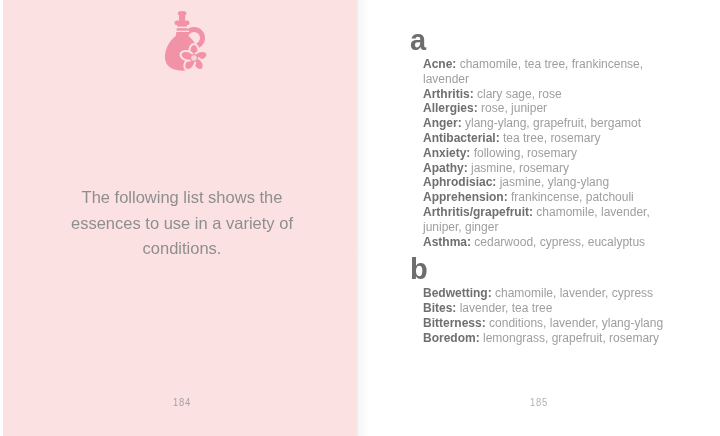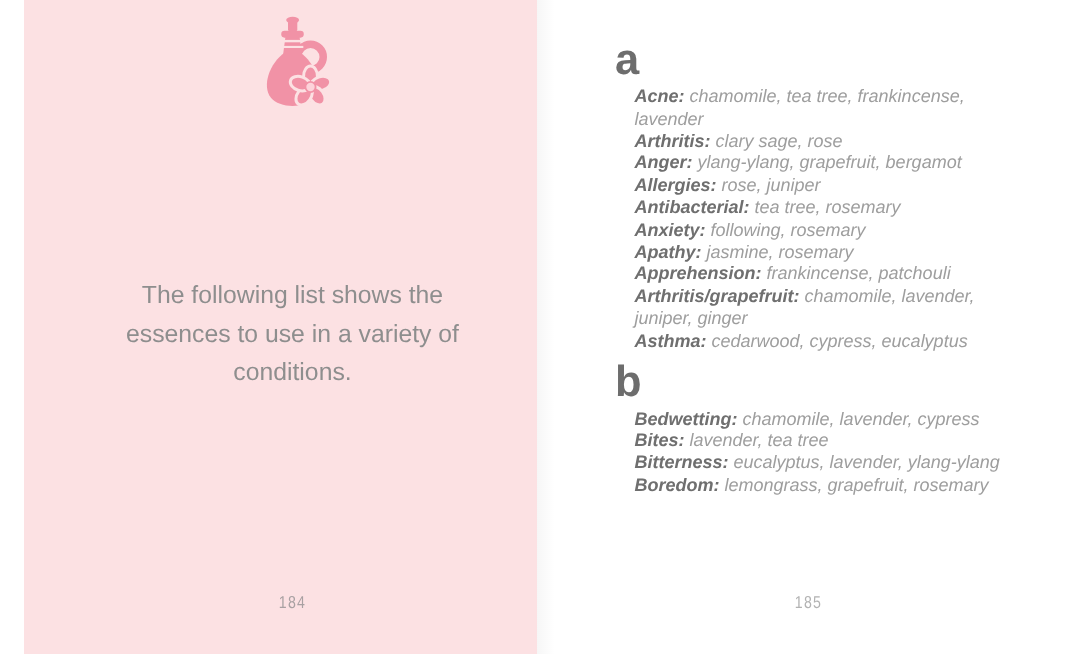--- a/index.html
+++ b/index.html
@@ -12,21 +12,21 @@
   }
   *{box-sizing:border-box;}
   html,body{margin:0;padding:0;}
   body{
     width:720px;height:436px;overflow:hidden;
     font-family:"Liberation Sans", sans-serif;
     background:#fff;
   }
   .spread{position:relative;width:720px;height:436px;background:#fff;}
   .page{position:absolute;top:0;height:436px;}
-  .page-left{left:16px;width:358px;background:var(--page-pink);}
+  .page-left{left:3px;width:358px;background:var(--page-pink);}
   .page-left::after{
     content:"";position:absolute;right:0;top:0;width:6px;height:100%;
     background:linear-gradient(to right, rgba(255,255,255,0), rgba(255,255,255,0.55));
   }
   .page-right{left:358px;width:362px;background:#ffffff;}
   .page-right::before{
     content:"";position:absolute;left:0;top:0;width:12px;height:100%;
     background:linear-gradient(to right, rgba(0,0,0,0.035), rgba(0,0,0,0));
   }
 
@@ -52,21 +52,21 @@
   .pagenum-right{color:#b2b2b2;}
 
   
   .content{position:absolute;left:52px;top:26px;width:276px;}
   .section + .section{margin-top:6px;}
   .section-letter{
     margin:0 0 3px 0;font-size:29px;line-height:28px;
     font-weight:bold;color:var(--letter-gray);
   }
   .entries{margin-left:13px;width:261px;font-size:12px;line-height:14.8px;color:var(--text-gray);}
-  .entry{margin:0;font-style:italic;}
+  .entry{margin:0;}
   .term{font-weight:bold;color:var(--term-gray);}
 </style>
 </head>
 <body>
 
 <div class="spread">
 
   <div class="page page-left">
     <div class="icon-wrap">
       <svg width="66" height="66" viewBox="0 0 66 66" aria-hidden="true">
@@ -99,36 +99,37 @@
     <div class="pagenum pagenum-left">184</div>
   </div>
 
   <div class="page page-right">
     <div class="content">
         <section class="section">
           <h2 class="section-letter">a</h2>
           <div class="entries">
             <p class="entry"><span class="term">Acne: </span><span class="ess">chamomile, tea tree, frankincense, lavender</span></p>
             <p class="entry"><span class="term">Arthritis: </span><span class="ess">clary sage, rose</span></p>
+            <p class="entry"><span class="term">Allergies: </span><span class="ess">rose, juniper</span></p>
             <p class="entry"><span class="term">Anger: </span><span class="ess">ylang-ylang, grapefruit, bergamot</span></p>
-            <p class="entry"><span class="term">Allergies: </span><span class="ess">rose, juniper</span></p>
             <p class="entry"><span class="term">Antibacterial: </span><span class="ess">tea tree, rosemary</span></p>
             <p class="entry"><span class="term">Anxiety: </span><span class="ess">following, rosemary</span></p>
             <p class="entry"><span class="term">Apathy: </span><span class="ess">jasmine, rosemary</span></p>
+            <p class="entry"><span class="term">Aphrodisiac: </span><span class="ess">jasmine, ylang-ylang</span></p>
             <p class="entry"><span class="term">Apprehension: </span><span class="ess">frankincense, patchouli</span></p>
             <p class="entry"><span class="term">Arthritis/grapefruit: </span><span class="ess">chamomile, lavender, juniper, ginger</span></p>
             <p class="entry"><span class="term">Asthma: </span><span class="ess">cedarwood, cypress, eucalyptus</span></p>
           </div>
         </section>
         <section class="section">
           <h2 class="section-letter">b</h2>
           <div class="entries">
             <p class="entry"><span class="term">Bedwetting: </span><span class="ess">chamomile, lavender, cypress</span></p>
             <p class="entry"><span class="term">Bites: </span><span class="ess">lavender, tea tree</span></p>
-            <p class="entry"><span class="term">Bitterness: </span><span class="ess">eucalyptus, lavender, ylang-ylang</span></p>
+            <p class="entry"><span class="term">Bitterness: </span><span class="ess">conditions, lavender, ylang-ylang</span></p>
             <p class="entry"><span class="term">Boredom: </span><span class="ess">lemongrass, grapefruit, rosemary</span></p>
           </div>
         </section>
       </div>
     <div class="pagenum pagenum-right">185</div>
   </div>
 
 </div>
 
 </body></html>

